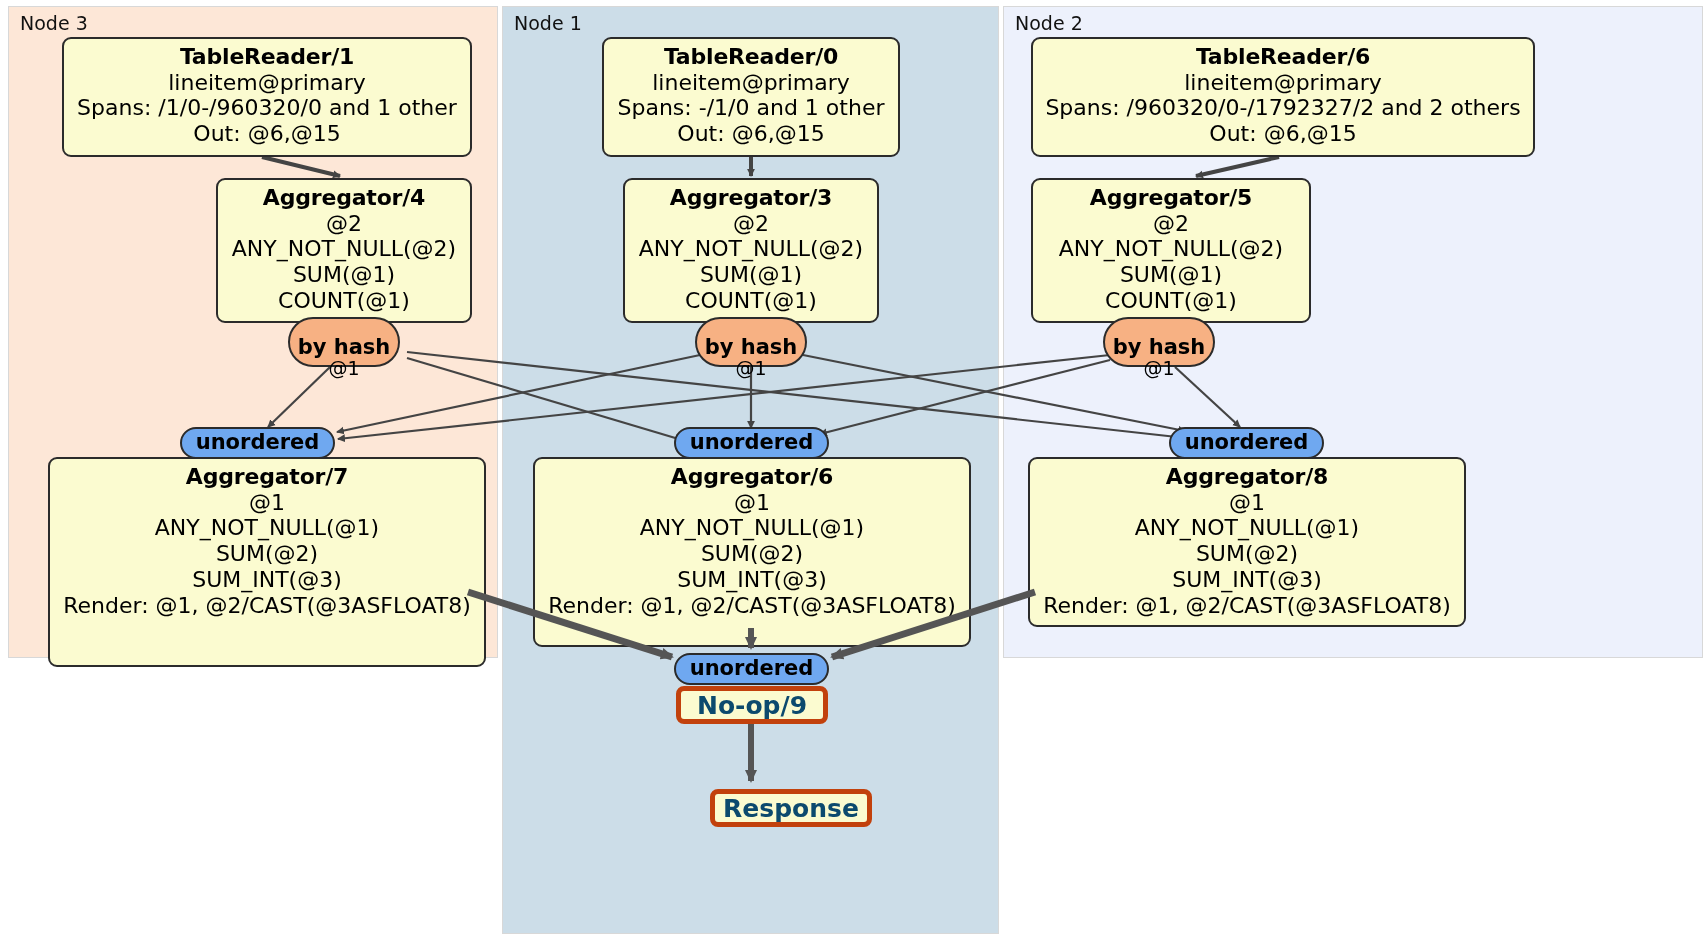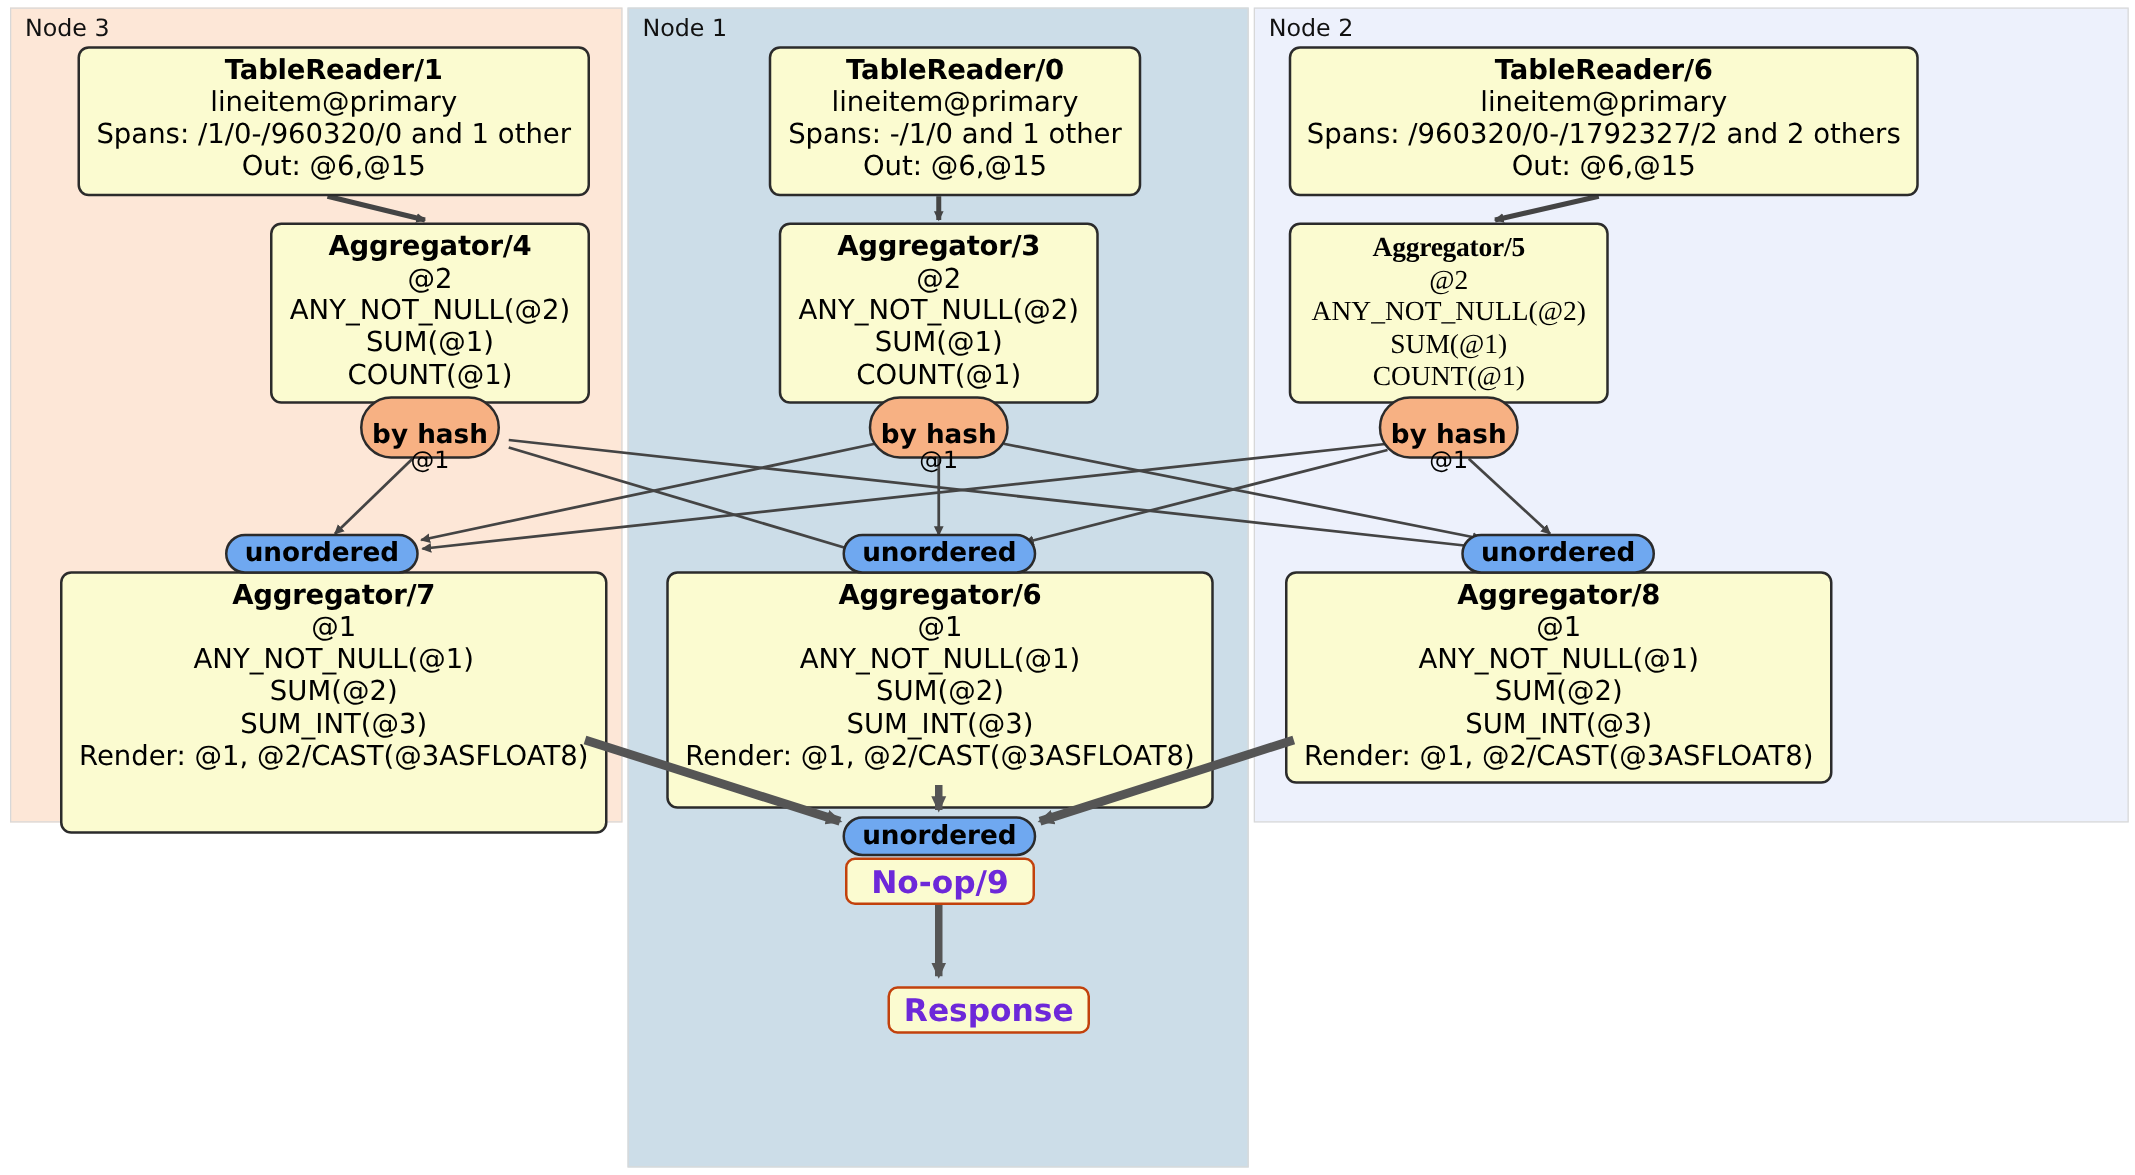--- a/index.html
+++ b/index.html
@@ -46,28 +46,28 @@
     letter-spacing: -0.2px;
     white-space: nowrap;
   }
   .proc-line {
     font-size: 22px;
     white-space: nowrap;
   }
   .small-box {
     position: absolute;
     background: #fbfbd0;
-    border: 2px solid #c2410c;
+    border: 5px solid #c2410c;
     border-radius: 8px;
     display: flex;
     align-items: center;
     justify-content: center;
     font-size: 25px;
     font-weight: bold;
-    color: #6d28d9;
+    color: #0c4a6e;
     z-index: 6;
   }
   
   .pill {
     position: absolute;
     border: 2px solid #2b2b2b;
     border-radius: 26px;
     text-align: center;
     display: flex;
     flex-direction: column;
@@ -168,21 +168,21 @@
 
   <div class="proc-box" style="left:48px; top:457px; width:438px; height:210px;">
     <div class="proc-title">Aggregator/7</div>
     <div class="proc-line">@1</div>
     <div class="proc-line">ANY_NOT_NULL(@1)</div>
     <div class="proc-line">SUM(@2)</div>
     <div class="proc-line">SUM_INT(@3)</div>
     <div class="proc-line">Render: @1, @2/CAST(@3ASFLOAT8)</div>
   </div>
 
-  <div class="proc-box" style="left:602px; top:37px; width:298px; height:120px;margin-left:13px;">
+  <div class="proc-box" style="left:602px; top:37px; width:298px; height:120px;">
     <div class="proc-title">TableReader/0</div>
     <div class="proc-line">lineitem@primary</div>
     <div class="proc-line">Spans: -/1/0 and 1 other</div>
     <div class="proc-line">Out: @6,@15</div>
   </div>
 
   <div class="proc-box" style="left:623px; top:178px; width:256px; height:145px;">
     <div class="proc-title">Aggregator/3</div>
     <div class="proc-line">@2</div>
     <div class="proc-line">ANY_NOT_NULL(@2)</div>
@@ -199,21 +199,21 @@
     <div class="proc-line">Render: @1, @2/CAST(@3ASFLOAT8)</div>
   </div>
 
   <div class="proc-box" style="left:1031px; top:37px; width:504px; height:120px;">
     <div class="proc-title">TableReader/6</div>
     <div class="proc-line">lineitem@primary</div>
     <div class="proc-line">Spans: /960320/0-/1792327/2 and 2 others</div>
     <div class="proc-line">Out: @6,@15</div>
   </div>
 
-  <div class="proc-box" style="left:1031px; top:178px; width:256px; height:145px;font-family:Liberation Serif, serif;">
+  <div class="proc-box" style="left:1031px; top:178px; width:280px; height:145px;">
     <div class="proc-title">Aggregator/5</div>
     <div class="proc-line">@2</div>
     <div class="proc-line">ANY_NOT_NULL(@2)</div>
     <div class="proc-line">SUM(@1)</div>
     <div class="proc-line">COUNT(@1)</div>
   </div>
 
   <div class="proc-box" style="left:1028px; top:457px; width:438px; height:170px;">
     <div class="proc-title">Aggregator/8</div>
     <div class="proc-line">@1</div>

